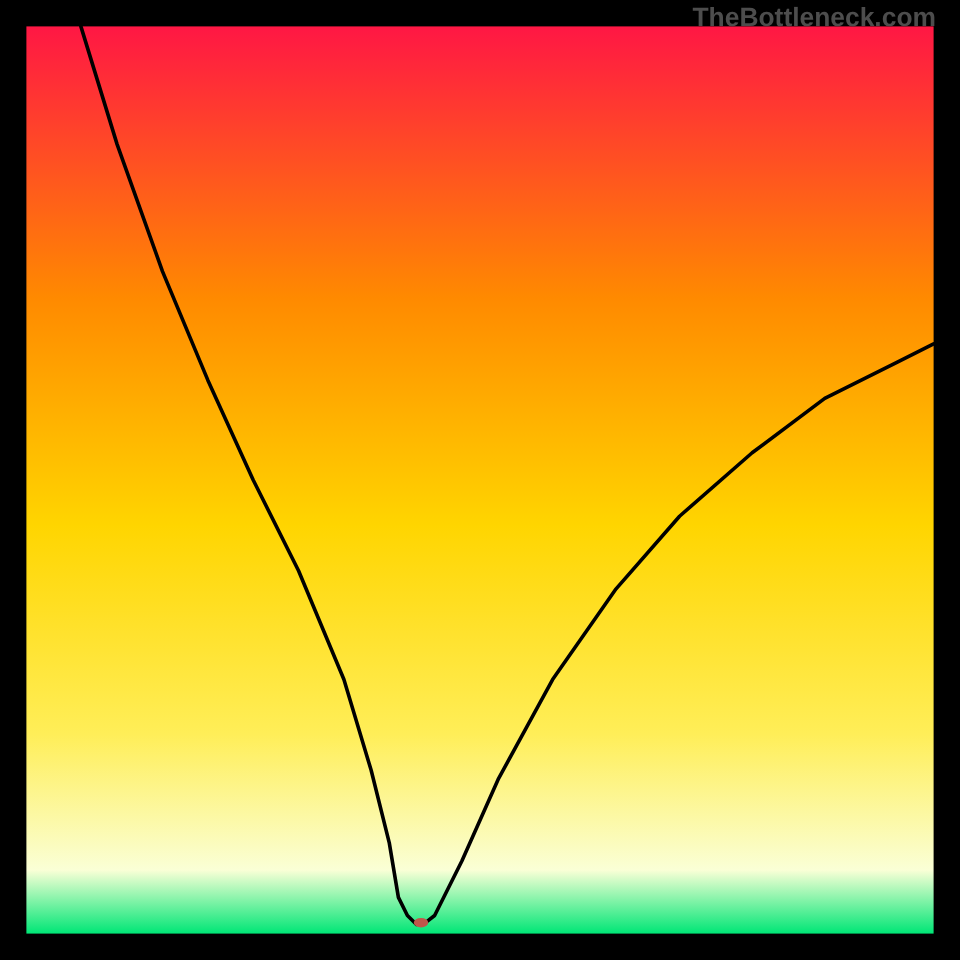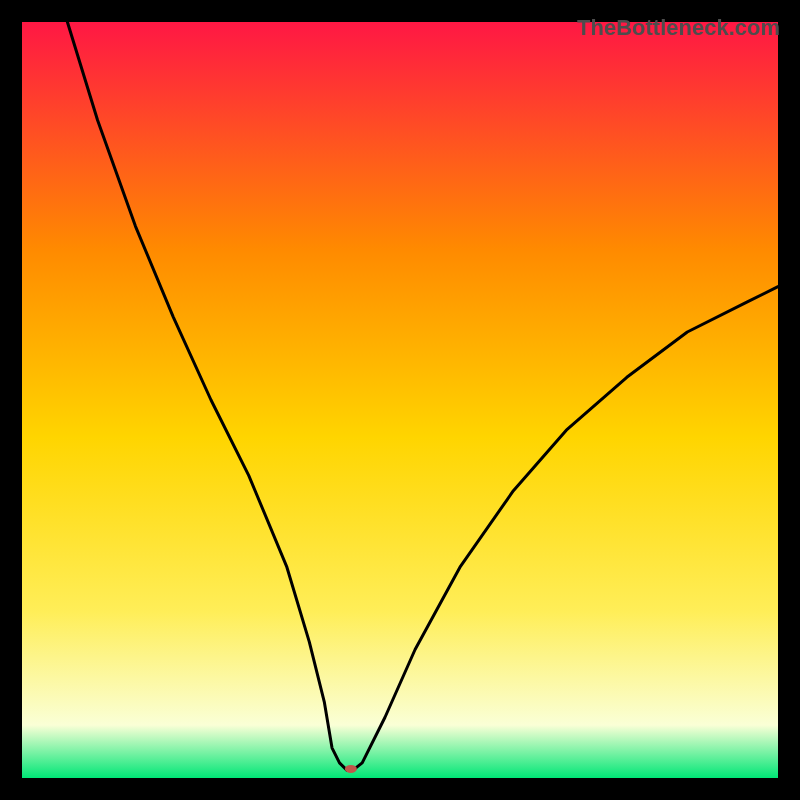--- a/index.html
+++ b/index.html
@@ -13,21 +13,21 @@
   }
   .frame {
     position: absolute;
     top: 0;
     left: 0;
     width: 800px;
     height: 800px;
   }
   .watermark {
     position: absolute;
-    top: 15px;
+    top: 2px;
     right: 20px;
     color: #4d4d4d;
     font-size: 22px;
     font-weight: 600;
     z-index: 10;
   }
   svg {
     display: block;
   }
 </style>

